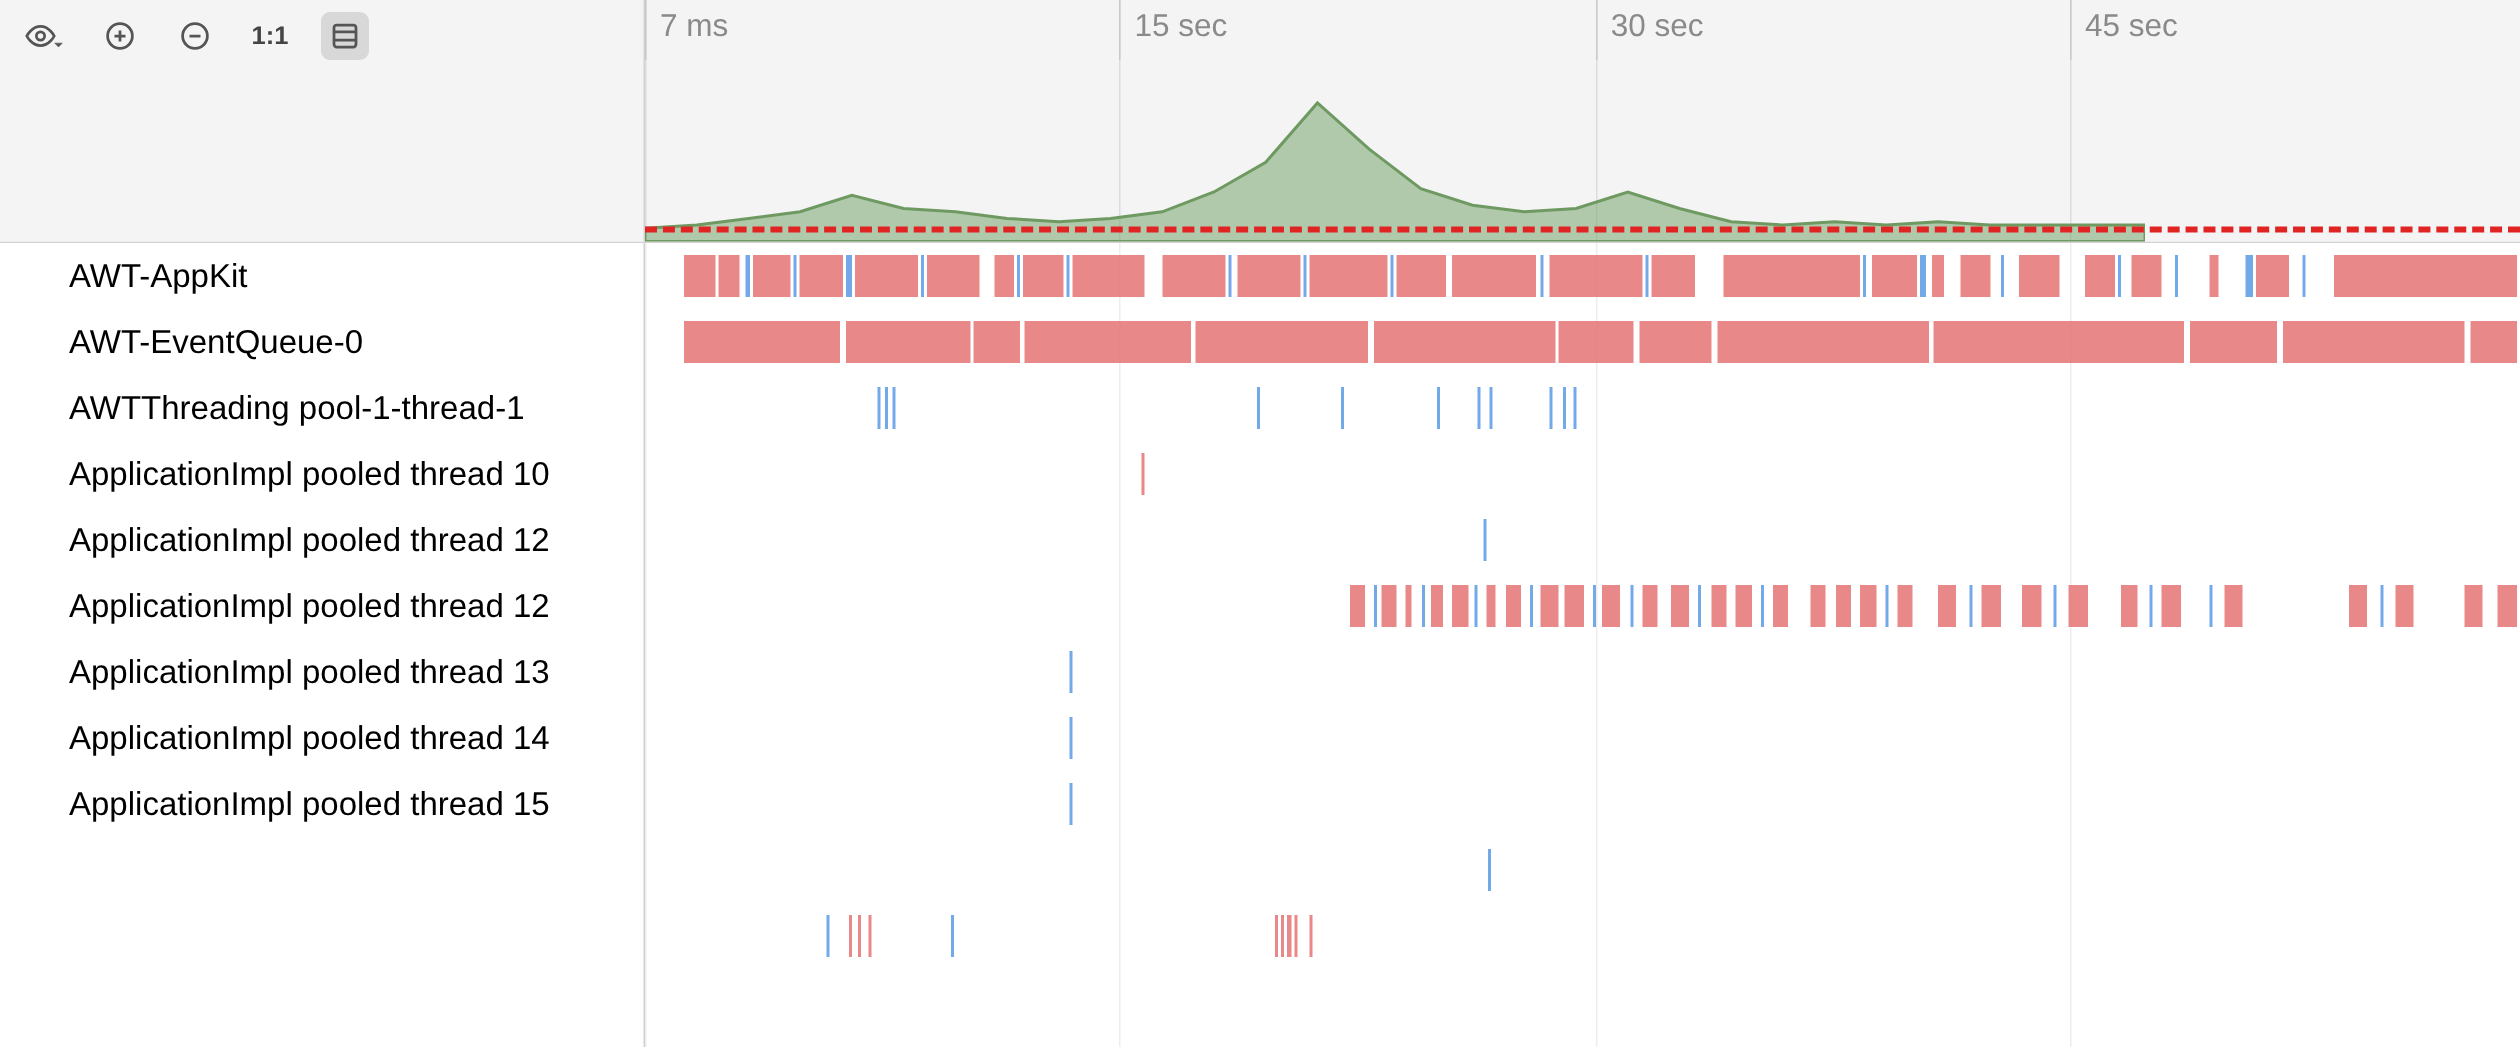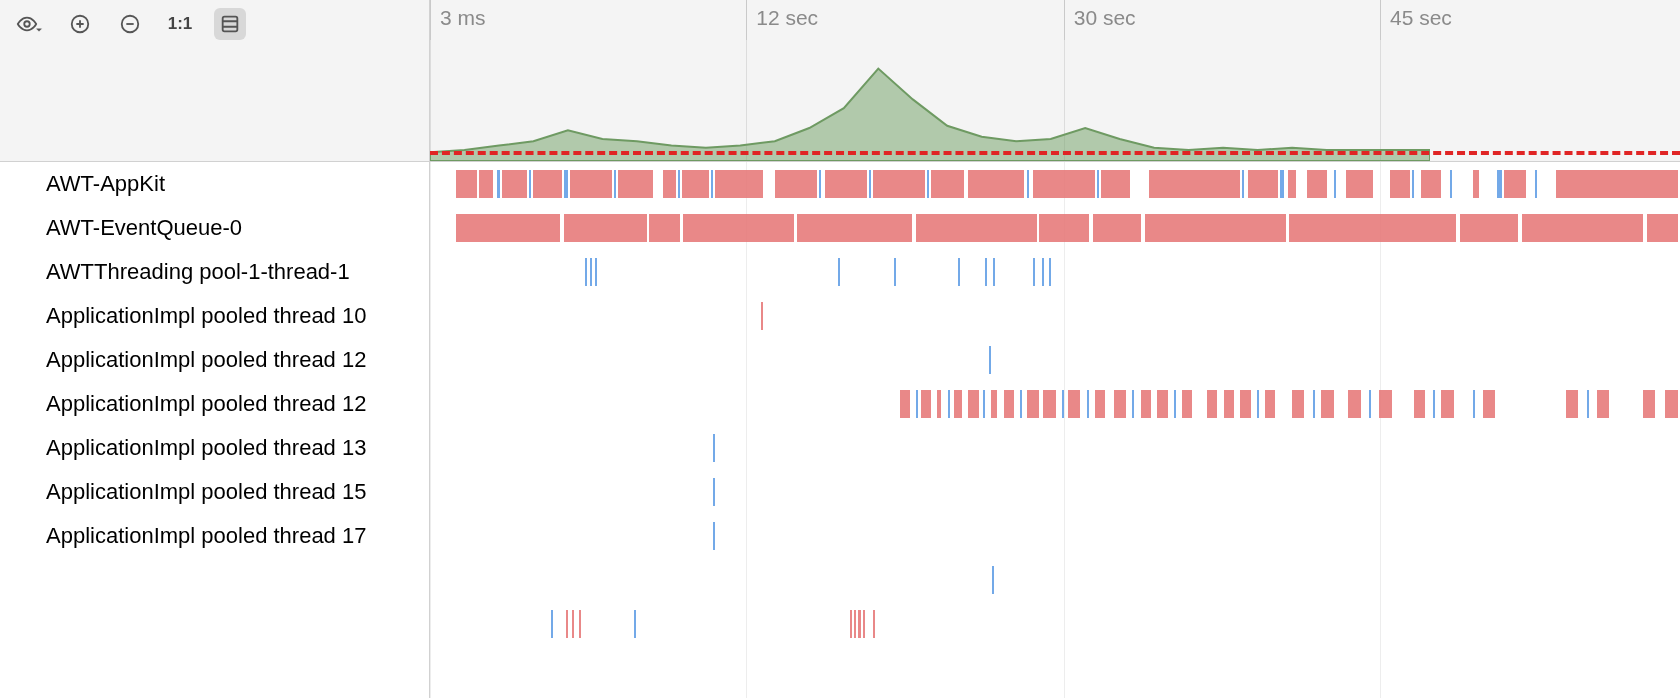--- a/index.html
+++ b/index.html
@@ -85,25 +85,25 @@
   <div class="chart-header">
     <div class="gridlines" id="hdr-grid">
           <div class="vline" style="left: 0%;"></div>
           <div class="vline" style="left: 25.3%;"></div>
           <div class="vline" style="left: 50.7%;"></div>
           <div class="vline" style="left: 76%;"></div>
         </div>
     <div class="ticks" id="hdr-ticks">
           <div class="tick" style="left: 0%;">
             <div class="line"></div>
-            <div class="label">3 ms</div>
+            <div class="label">7 ms</div>
           </div>
           <div class="tick" style="left: 25.3%;">
             <div class="line"></div>
-            <div class="label">12 sec</div>
+            <div class="label">15 sec</div>
           </div>
           <div class="tick" style="left: 50.7%;">
             <div class="line"></div>
             <div class="label">30 sec</div>
           </div>
           <div class="tick" style="left: 76%;">
             <div class="line"></div>
             <div class="label">45 sec</div>
           </div>
         </div>
@@ -116,22 +116,22 @@
 
 <div class="body">
   <div class="sidebar" id="sidebar-rows">
         <div class="row">AWT-AppKit</div>
         <div class="row">AWT-EventQueue-0</div>
         <div class="row">AWTThreading pool-1-thread-1</div>
         <div class="row">ApplicationImpl pooled thread 10</div>
         <div class="row">ApplicationImpl pooled thread 12</div>
         <div class="row">ApplicationImpl pooled thread 12</div>
         <div class="row">ApplicationImpl pooled thread 13</div>
+        <div class="row">ApplicationImpl pooled thread 14</div>
         <div class="row">ApplicationImpl pooled thread 15</div>
-        <div class="row">ApplicationImpl pooled thread 17</div>
       </div>
   <div class="timeline">
     <div class="gridlines" id="tl-grid">
           <div class="vline" style="left: 0%;"></div>
           <div class="vline" style="left: 25.3%;"></div>
           <div class="vline" style="left: 50.7%;"></div>
           <div class="vline" style="left: 76%;"></div>
         </div>
     <div id="timeline-rows">
           <div class="row">

